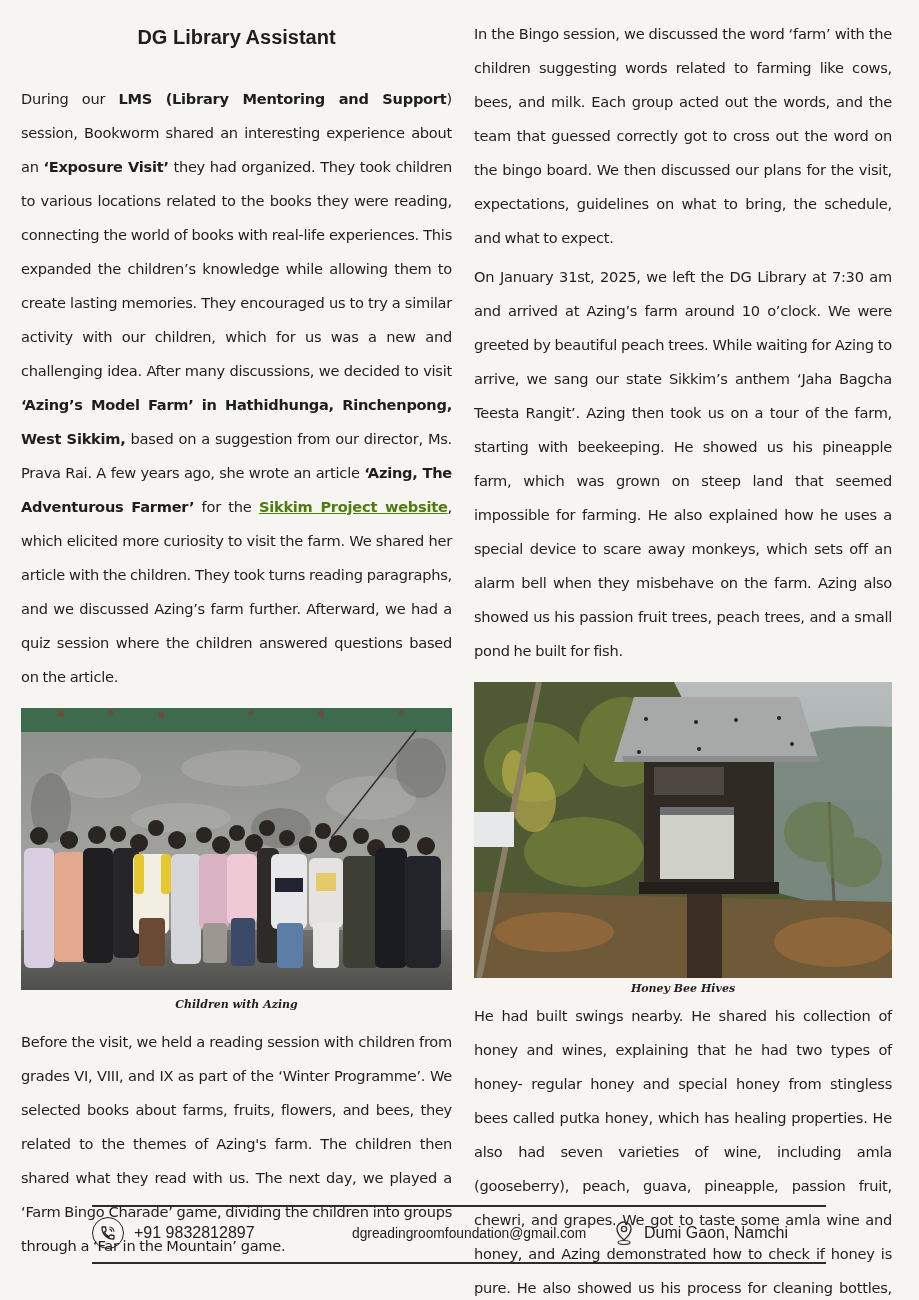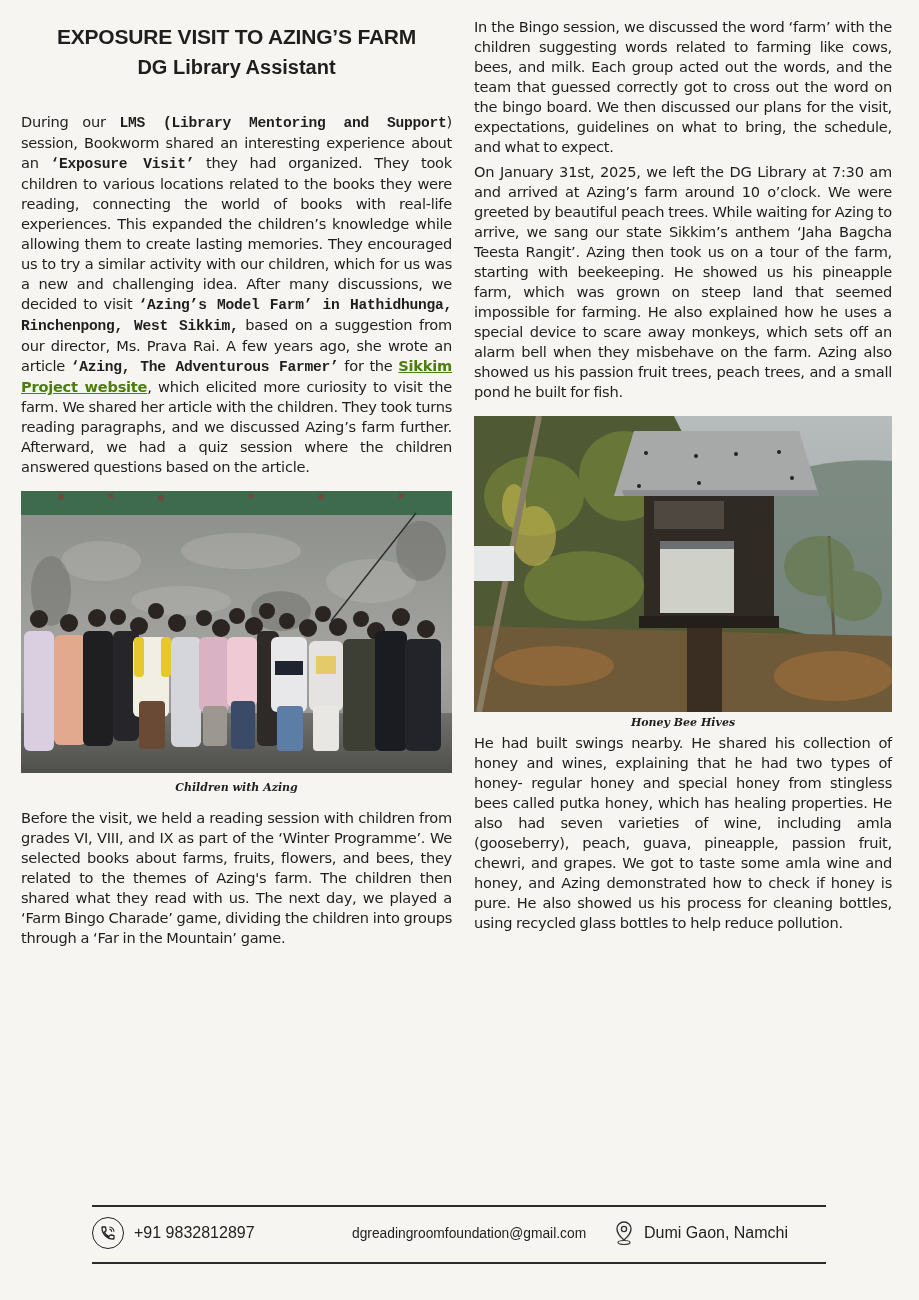--- a/index.html
+++ b/index.html
@@ -20,26 +20,26 @@
     line-height: 30px;
   }
   .subtitle {
     font-family: "Liberation Sans", sans-serif;
     font-weight: bold; font-size: 20px; line-height: 31px;
   }
 
   p.body {
     font-family: "DejaVu Sans", sans-serif;
     font-size: 14.6px;
-    line-height: 20px;
+    line-height: 34px;
     text-align: justify;
     letter-spacing: -0.25px;
     word-spacing: -0.5px;
   }
-  p.body b { font-weight: bold; font-family: Liberation Mono, monospace; }
+  p.body b { font-weight: bold; }
   p.body a { color: #4d7c0f; font-weight: bold; text-decoration: underline; }
 
   #p1 { margin-top: 29px; }
   #p2 { margin-top: 12px; }
   #p3 { margin-top: 5px; }
   #p4 { margin-top: 0; }
 
   .photo {
     position: relative; overflow: hidden;
   }
@@ -72,21 +72,20 @@
     width: 32px; height: 32px; border: 1.6px solid #222; border-radius: 50%;
     display: flex; align-items: center; justify-content: center; margin-right: 10px;
   }
   .pin-icon { margin-right: 10px; display: flex; align-items: center; }
 </style>
 </head>
 <body>
 
 <div class="col-left">
   <div class="title-block">
-    <div class="title">EXPOSURE VISIT TO AZING’S FARM</div>
     <div class="subtitle">DG Library Assistant</div>
   </div>
 
   <p class="body" id="p1"><span>During our </span><b>LMS (Library Mentoring and Support</b><span>) session, Bookworm shared an interesting experience about an </span><b>‘Exposure Visit’</b><span> they had organized. They took children to various locations related to the books they were reading, connecting the world of books with real-life experiences. This expanded the children’s knowledge while allowing them to create lasting memories. They encouraged us to try a similar activity with our children, which for us was a new and challenging idea. After many discussions, we decided to visit </span><b>‘Azing’s Model Farm’ in Hathidhunga, Rinchenpong, West Sikkim,</b><span> based on a suggestion from our director, Ms. Prava Rai. A few years ago, she wrote an article </span><b>‘Azing, The Adventurous Farmer’</b><span> for the </span><a>Sikkim Project website</a><span>, which elicited more curiosity to visit the farm. We shared her article with the children. They took turns reading paragraphs, and we discussed Azing’s farm further. Afterward, we had a quiz session where the children answered questions based on the article.</span></p>
 
   <div class="photo" id="photo-children">
     <svg width="431" height="282" viewBox="0 0 431 282">
       <defs>
         <linearGradient id="wall" x1="0" y1="0" x2="0" y2="1">
           <stop offset="0" stop-color="#8c8e8a"></stop>

